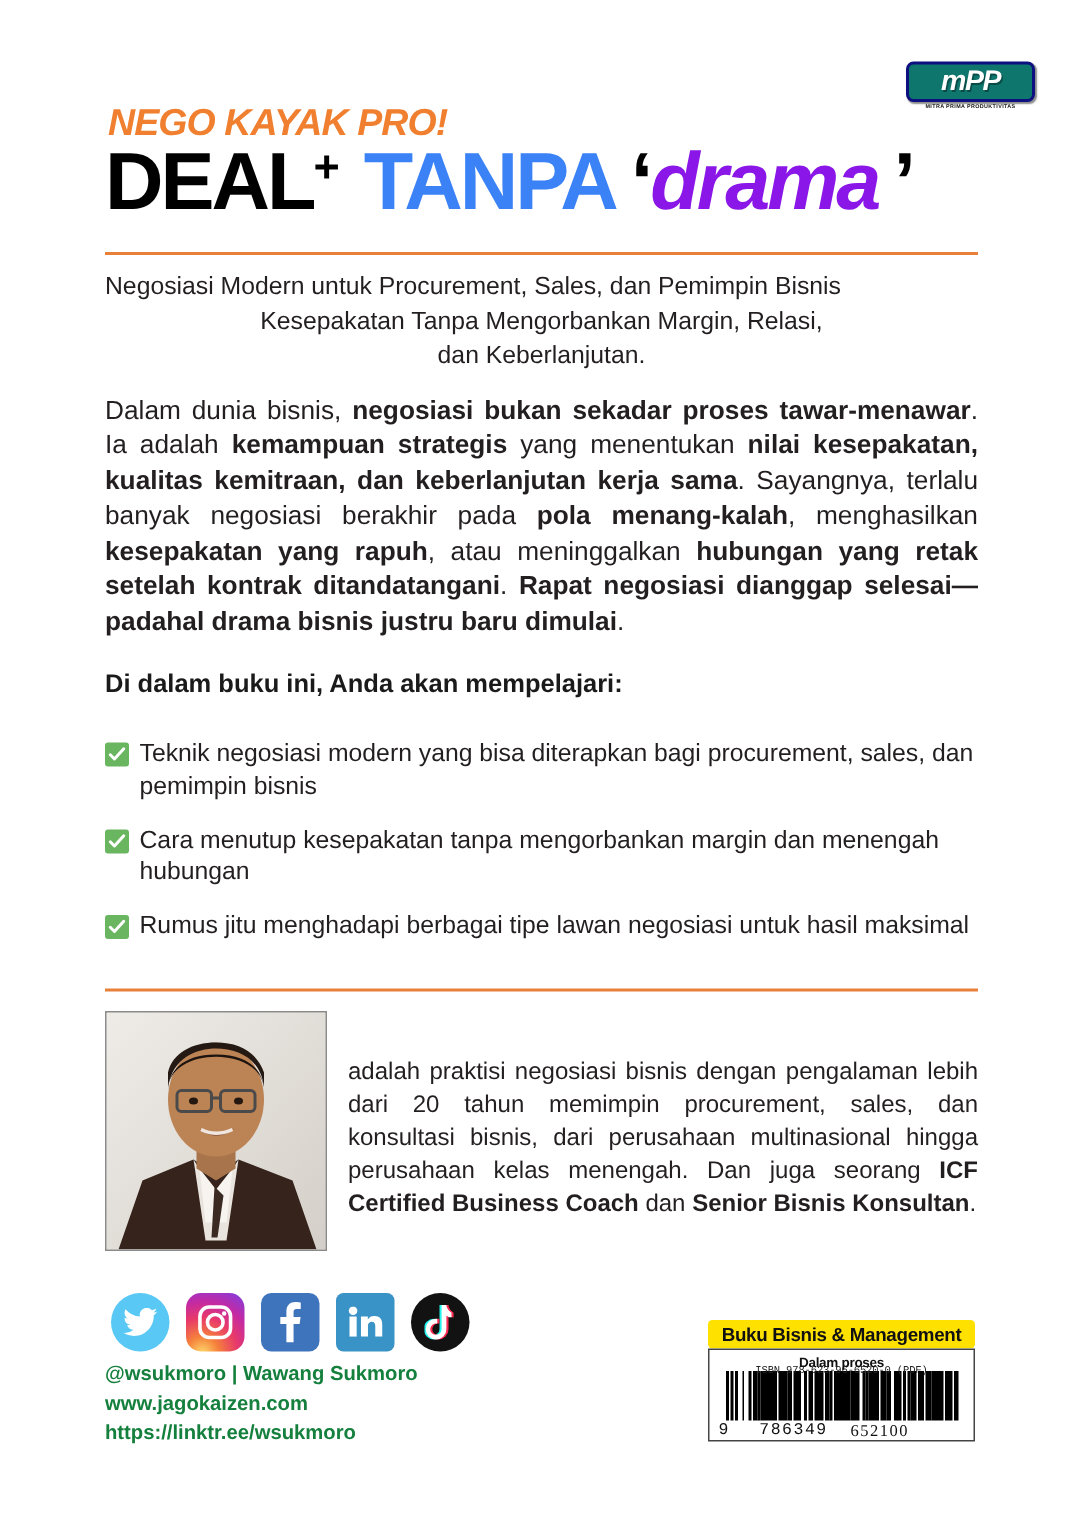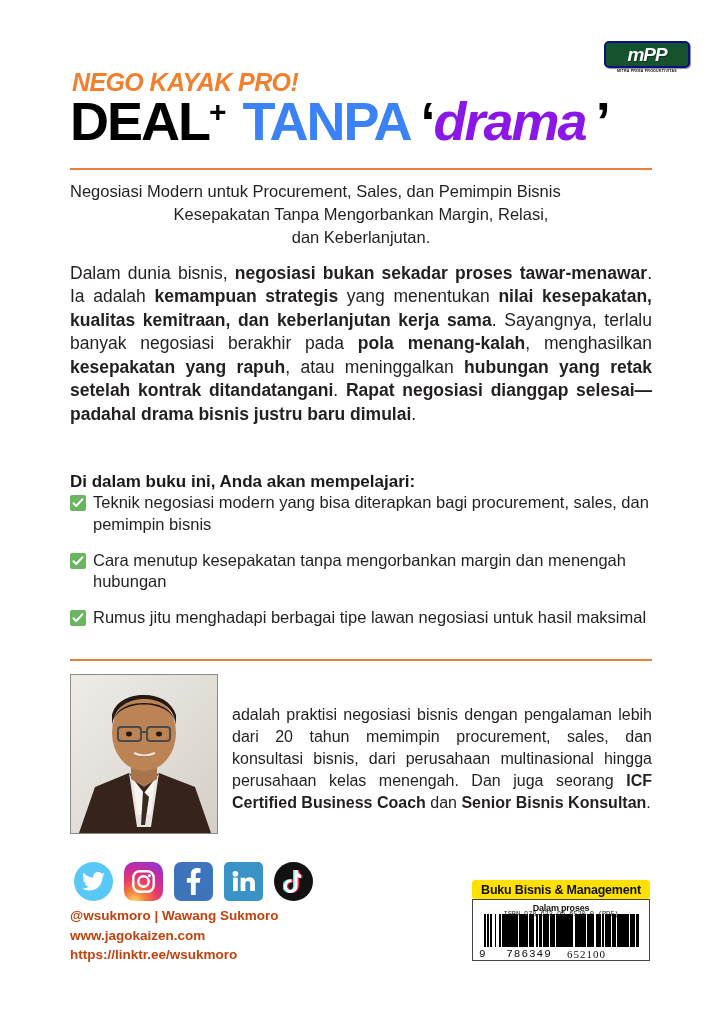--- a/index.html
+++ b/index.html
@@ -21,21 +21,21 @@
   .logo {
     position: absolute;
     top: 41px;
     left: 604px;
     width: 86px;
     height: 37px;
   }
   .logo-badge {
     width: 86px;
     height: 27px;
-    background: #14532d;
+    background: #0f766e;
     border: 2px solid #0d1180;
     border-radius: 5px;
     display: flex;
     align-items: center;
     justify-content: center;
     box-shadow: 1px 1px 1px rgba(0,0,0,.45);
   }
   .logo-badge-text {
     color: #ffffff;
     font-style: italic;
@@ -117,21 +117,21 @@
     text-align: justify;
     font-size: 17.5px;
     line-height: 1.34;
     color: #231f20;
   }
   .body-para b { font-weight: bold; }
 
   
   .learn-title {
     position: absolute;
-    top: 472px;
+    top: 446px;
     left: 70px;
     font-size: 17px;
     font-weight: bold;
     color: #1a1a1a;
   }
   .bullets {
     position: absolute;
     top: 492px;
     left: 70px;
     width: 582px;
@@ -214,21 +214,21 @@
   .soc-facebook { background: #3E74BC; border-radius: 7px; }
   .soc-linkedin { background: #3A93C6; border-radius: 5px; }
   .soc-tiktok { background: #121212; border-radius: 50%; }
   .contact {
     position: absolute;
     top: 906px;
     left: 70px;
     font-size: 13.5px;
     font-weight: bold;
     line-height: 1.45;
-    color: #c2410c;
+    color: #15803d;
   }
 
   
   .cat-badge {
     position: absolute;
     top: 880px;
     left: 472px;
     width: 178px;
     height: 19px;
     background: #FFE100;

